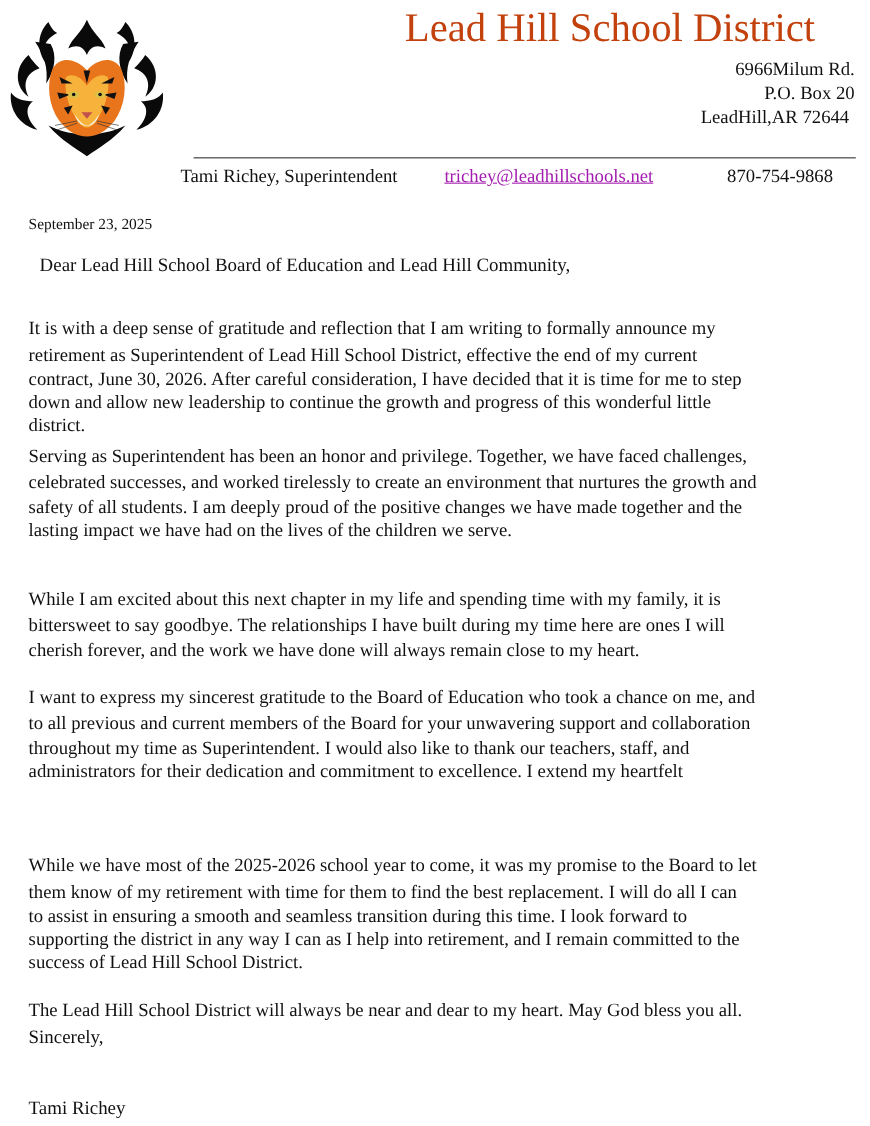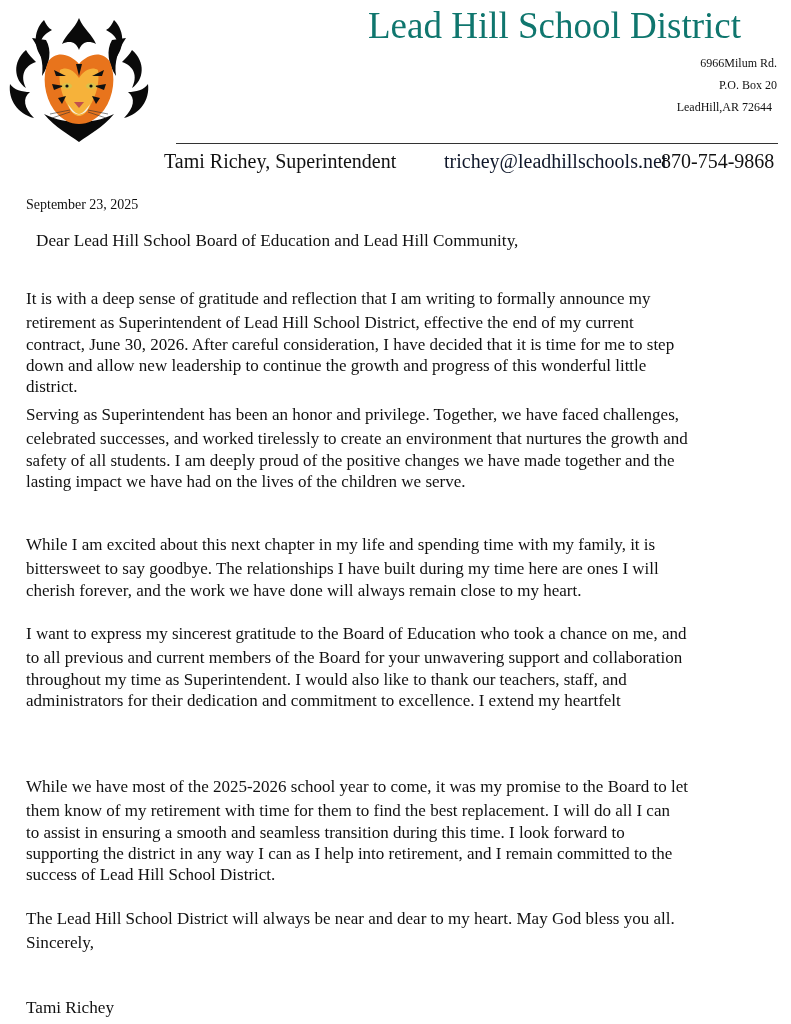--- a/index.html
+++ b/index.html
@@ -4,30 +4,30 @@
 <style>
   html, body { margin: 0; padding: 0; background: #ffffff; }
   body {
     width: 791px; height: 1024px; position: relative; overflow: hidden;
     font-family: "Liberation Serif", "DejaVu Serif", serif;
     color: #111111;
   }
   .logo { position: absolute; left: 4px; top: 10px; width: 150px; height: 135px; }
   .district-title {
     position: absolute; left: 368px; top: 2px;
-    font-size: 37px; line-height: 48px; white-space: nowrap; color: #0f766e;
+    font-size: 37px; line-height: 48px; white-space: nowrap; color: #c2410c;
   }
-  .address { position: absolute; right: 14px; top: 52px; text-align: right; font-size: 12px; line-height: 22px; }
+  .address { position: absolute; right: 14px; top: 52px; text-align: right; font-size: 17px; line-height: 22px; }
   .address div { white-space: nowrap; }
   .address .addr3 { margin-right: 5px; }
   .rule { position: absolute; left: 176px; top: 143px; width: 602px; height: 1px; background: #333; }
-  .contact-row { position: absolute; top: 150px; left: 0; width: 791px; height: 20px; font-size: 20px; }
+  .contact-row { position: absolute; top: 150px; left: 0; width: 791px; height: 20px; font-size: 17px; }
   .contact-row span { position: absolute; white-space: nowrap; }
   .contact-name { left: 164px; }
-  .contact-email { left: 444px; color: #0f172a; cursor: pointer; }
+  .contact-email { left: 404px; color: #a21caf; text-decoration: underline; cursor: pointer; }
   .contact-phone { left: 661px; }
   .date { position: absolute; left: 26px; top: 197px; font-size: 14px; }
   .salutation { position: absolute; left: 36px; top: 231px; font-size: 17.2px; white-space: nowrap; }
   .para { position: absolute; left: 26px; font-size: 17px; line-height: 21.3px; white-space: nowrap; }
   .para .l1 { margin-bottom: 3px; display: block; }
   .para span { display: block; }
   .closing { position: absolute; left: 26px; font-size: 17.2px; white-space: nowrap; }
 </style>
 </head>
 <body>

